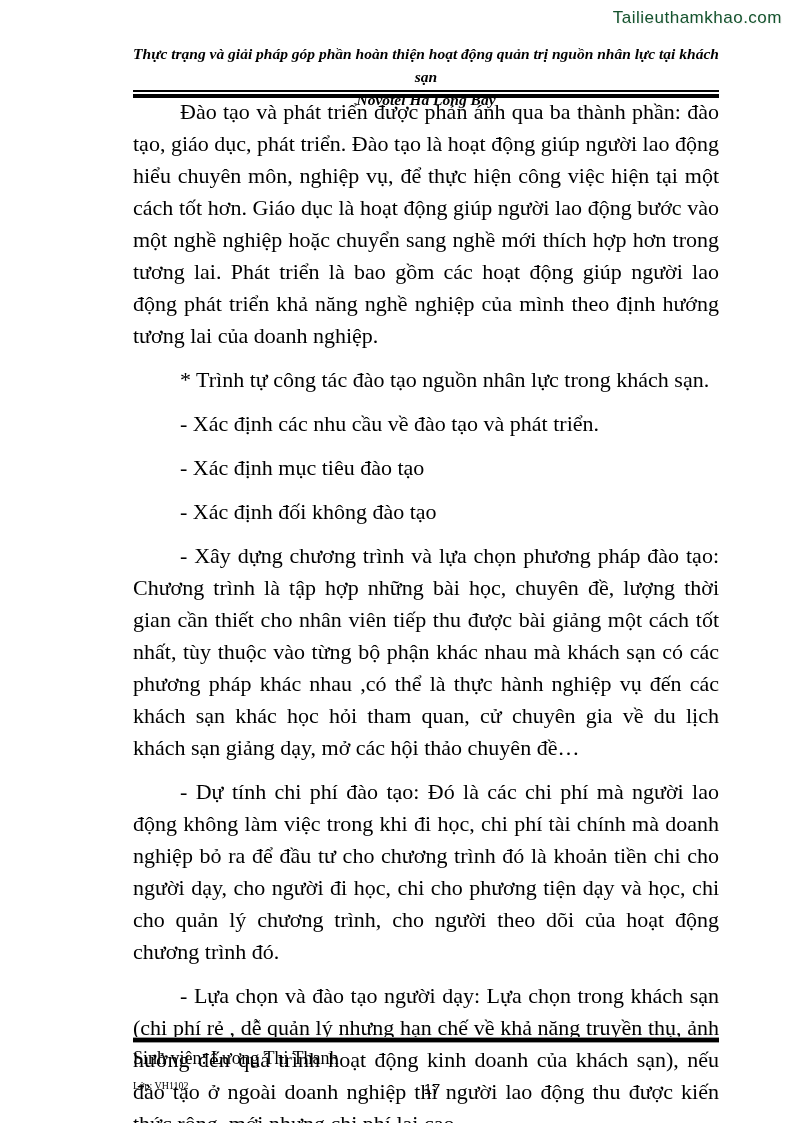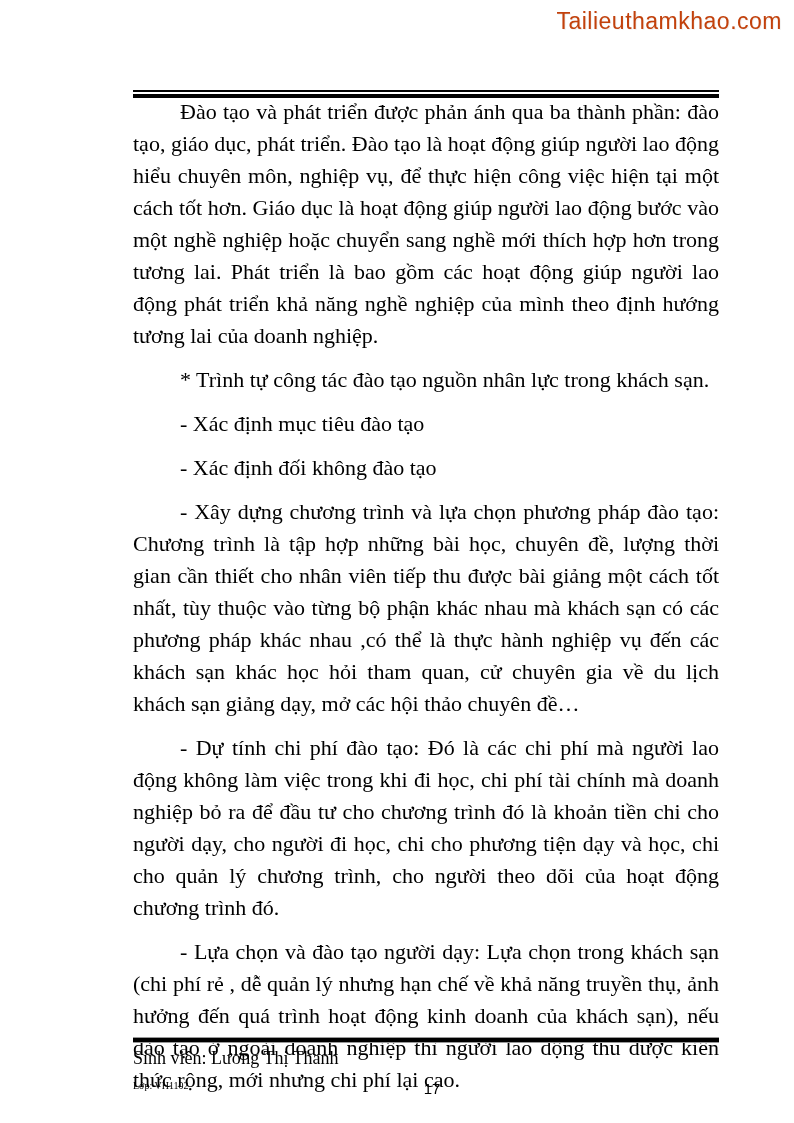--- a/index.html
+++ b/index.html
@@ -14,22 +14,22 @@
     background: #ffffff;
     overflow: hidden;
     font-family: "Liberation Serif", serif;
     color: #000000;
   }
   .watermark {
     position: absolute;
     top: 8px;
     right: 12px;
     font-family: "Liberation Sans", sans-serif;
-    font-size: 23px;
-    color: #c2410c;
+    font-size: 17px;
+    color: #14532d;
     text-shadow: 1px 1px 0 #f2f2f2;
     letter-spacing: 0.5px;
   }
   .doc-header {
     position: absolute;
     top: 42px;
     left: 133px;
     width: 586px;
     text-align: center;
     font-weight: bold;
@@ -97,29 +97,34 @@
     font-size: 15px;
   }
 </style>
 </head>
 <body>
 
 <div class="page">
 
   <div class="watermark">Tailieuthamkhao.com</div>
 
+  <div class="doc-header">
+    <div>Thực trạng và giải pháp góp phần hoàn thiện hoạt động quản trị nguồn nhân lực tại khách sạn</div>
+    <div>Novotel  Ha Long Bay</div>
+  </div>
 
   <div class="header-rule">
     <div class="thin"></div>
     <div class="thick"></div>
   </div>
 
   <div class="content">
     <p>Đào tạo và phát triển được phản ánh qua ba thành phần: đào tạo, giáo dục, phát triển. Đào tạo là hoạt động giúp người lao động hiểu chuyên môn, nghiệp vụ, để thực hiện công việc hiện tại một cách tốt hơn. Giáo dục là hoạt động giúp người lao động bước vào một nghề nghiệp hoặc chuyển sang nghề mới thích hợp hơn trong tương lai. Phát triển là bao gồm các hoạt động giúp người lao động phát triển khả năng nghề nghiệp của mình theo định hướng tương lai của doanh nghiệp.</p>
     <p>* Trình tự công tác đào tạo nguồn nhân lực trong khách sạn.</p>
+    <p>- Xác định các nhu cầu về đào tạo và phát triển.</p>
     <p>- Xác định mục tiêu đào tạo</p>
     <p>- Xác định đối không đào tạo</p>
     <p>- Xây dựng chương trình và lựa chọn phương pháp đào tạo: Chương trình là tập hợp những bài học, chuyên đề, lượng thời gian cần thiết cho nhân viên tiếp thu được bài giảng một cách tốt nhất, tùy thuộc vào từng bộ phận khác nhau mà khách sạn có các phương pháp khác nhau ,có thể là thực hành nghiệp vụ đến các khách sạn khác học hỏi tham quan, cử chuyên gia về du lịch khách sạn giảng dạy, mở các hội thảo chuyên đề…</p>
     <p>- Dự tính chi phí đào tạo: Đó là các chi phí mà người lao động không làm việc trong khi đi học, chi phí tài chính mà doanh nghiệp bỏ ra để đầu tư cho chương trình đó là khoản tiền chi cho người dạy, cho người đi học, chi cho phương tiện dạy và học, chi cho quản lý chương trình, cho người theo dõi của  hoạt động chương trình đó.</p>
     <p>- Lựa chọn và đào tạo người dạy: Lựa chọn trong khách sạn (chi phí rẻ , dễ quản lý nhưng hạn chế về khả năng truyền thụ, ảnh hưởng đến quá trình hoạt động kinh doanh của khách sạn), nếu đào tạo ở ngoài doanh nghiệp thì người lao động thu được kiến thức rộng, mới nhưng chi phí lại cao.</p>
   </div>
 
   <div class="footer-rule"></div>
 
   <div class="footer-student">Sinh viên: Lương Thị Thanh</div>

